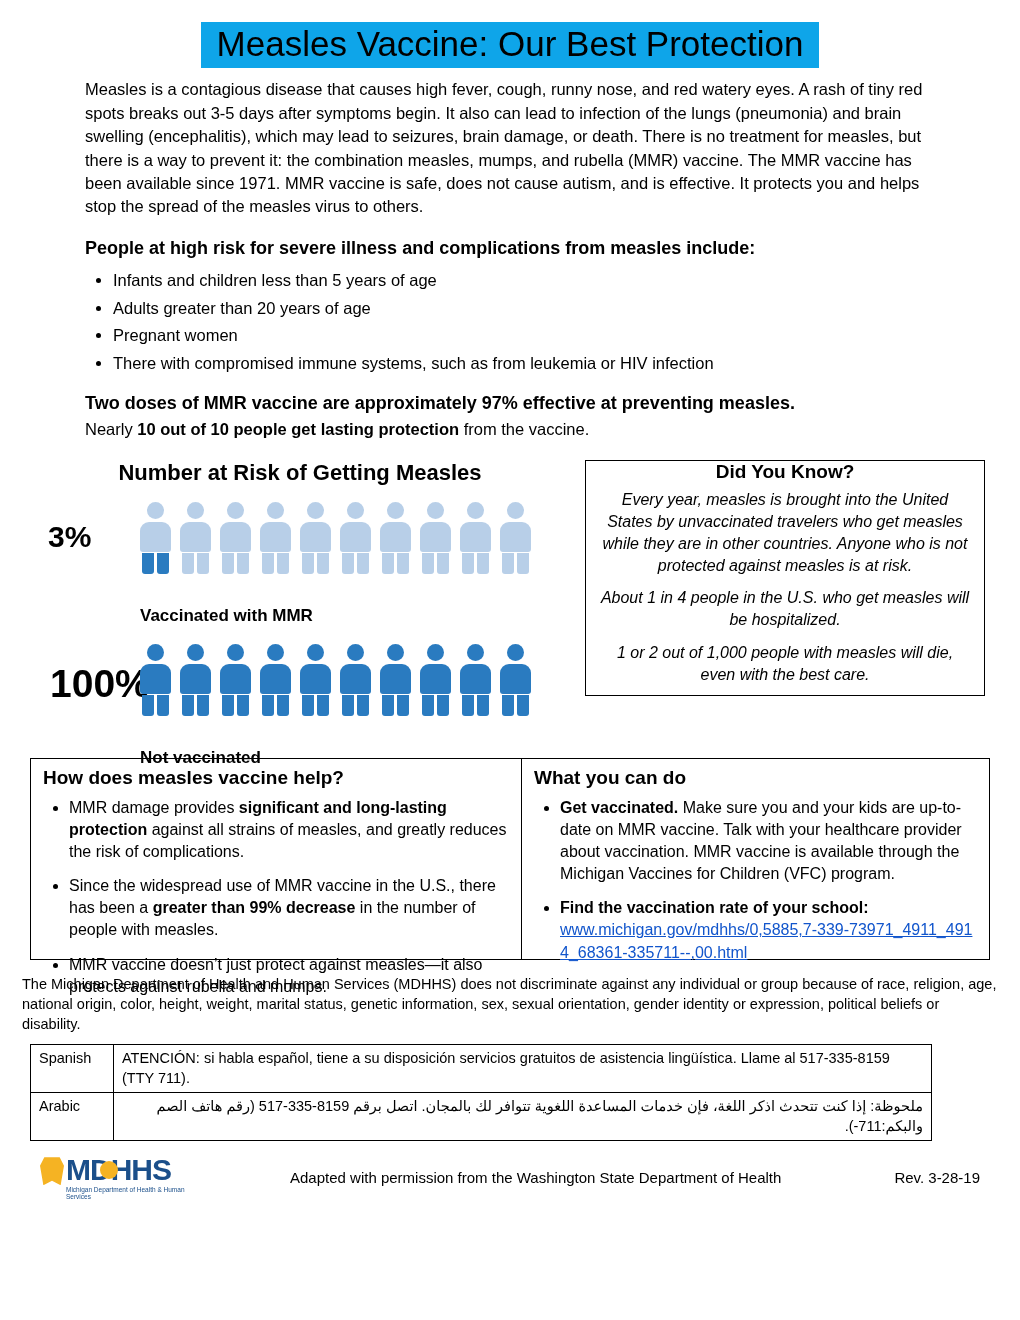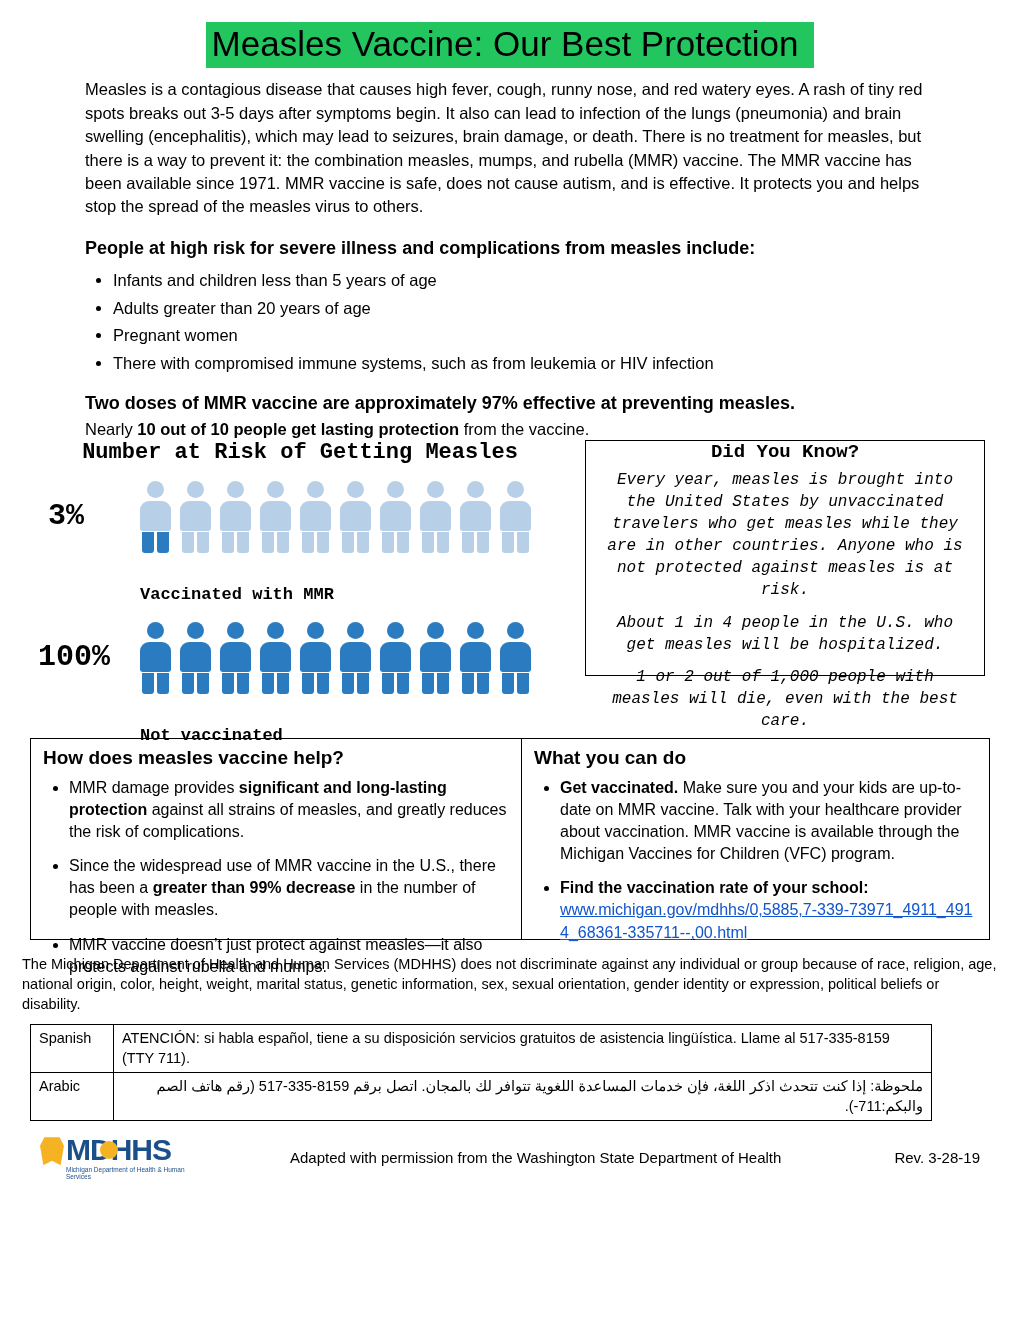--- a/index.html
+++ b/index.html
@@ -22,24 +22,24 @@
     padding: 0;
     box-sizing: border-box;
   }
   
   .title-wrap {
     text-align: center;
     margin-top: 22px;
   }
   .title {
     display: inline-block;
-    background: #22c55e;
+    background: #0ea5e9;
     font-size: 35px;
     line-height: 1.15;
-    padding: 2px 16px 4px 6px;
+    padding: 2px 16px 4px 16px;
     font-weight: 400;
     color: #000;
     letter-spacing: 0px;
   }
   
   .intro {
     margin: 10px 85px 0 85px;
     font-size: 16.5px;
     line-height: 1.42;
     text-align: left;
@@ -67,22 +67,22 @@
     line-height: 1.3;
   }
   .nearly {
     margin: 2px 85px 0 85px;
     font-size: 16.5px;
     line-height: 1.35;
   }
   
   .chart-row {
     position: relative;
+    margin-top: 20px;
     height: 290px;
-    font-family: Liberation Mono, monospace;
   }
   .chart-left {
     position: absolute;
     left: 30px;
     top: 0;
     width: 540px;
   }
   .chart-title {
     text-align: center;
     font-size: 22px;
@@ -94,22 +94,22 @@
     height: 100px;
   }
   .pct-label {
     position: absolute;
     left: 18px;
     top: 18px;
     font-size: 30px;
     font-weight: bold;
   }
   .pct-label.big {
-    left: 8px;
-    font-size: 30px;
+    left: 20px;
+    font-size: 39px;
   }
   .people {
     position: absolute;
     left: 110px;
     top: 0;
     display: flex;
     gap: 9px;
   }
   .caption {
     margin-top: 4px;

